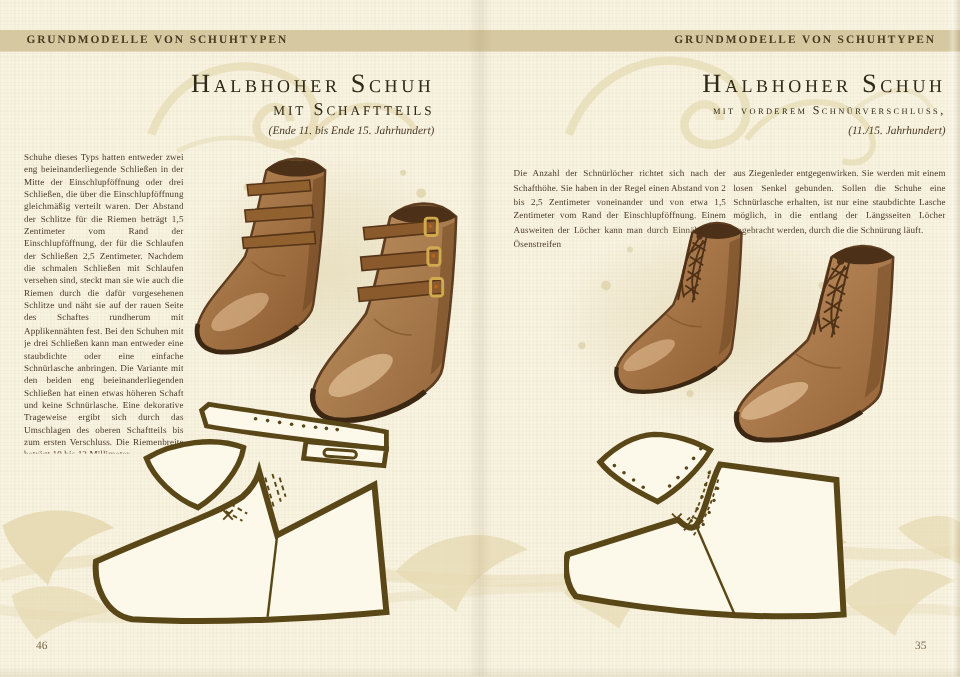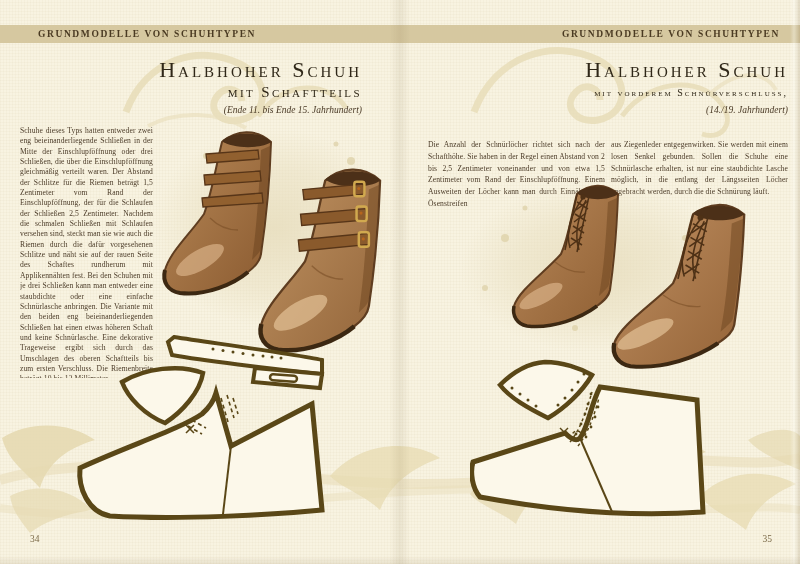--- a/index.html
+++ b/index.html
@@ -13,21 +13,21 @@
   }
   .gutter{position:absolute;left:390px;top:0;width:20px;height:564px;
     background:linear-gradient(90deg, rgba(120,100,60,0) 0%, rgba(120,100,60,0.10) 50%, rgba(120,100,60,0) 100%);}
   .edge-right{position:absolute;right:0;top:0;width:10px;height:564px;
     background:linear-gradient(90deg, rgba(120,100,60,0) 0%, rgba(255,255,250,0.35) 40%, rgba(120,100,60,0.18) 100%);}
   .edge-bottom{position:absolute;left:0;bottom:0;width:800px;height:8px;
     background:linear-gradient(180deg, rgba(120,100,60,0) 0%, rgba(120,100,60,0.12) 100%);}
 
   .running-band{position:absolute;left:0;top:25px;width:800px;height:18px;background:#d6c8a0;}
   .running-head{position:absolute;top:25px;height:34px;line-height:18px;
-    font-size:9.5px;font-weight:bold;letter-spacing:1.6px;color:#4a3a22;margin-left:16px;}
+    font-size:9.5px;font-weight:bold;letter-spacing:1.6px;color:#4a3a22;}
   .rh-left{left:22px;}
   .rh-right{right:20px;}
 
   .title-block{position:absolute;text-align:right;color:#2f2718;}
   .tb-left{left:28px;top:58px;width:334px;}
   .tb-right{left:412px;top:58px;width:376px;}
   .title-main{font-variant:small-caps;font-size:22px;letter-spacing:3px;line-height:24px;}
   .title-sub{font-variant:small-caps;font-size:15px;letter-spacing:2.4px;line-height:17px;margin-top:2px;}
   .tb-right .title-sub{font-size:10px;letter-spacing:2px;}
   .title-date{font-style:italic;font-size:9.5px;color:#4a3a26;margin-top:4px;}
@@ -184,26 +184,26 @@
         <path d="M163,68 L168,84"></path>
       <path d="M118,96 L132,104"></path>
         <path d="M122,90 L136,98"></path>
     </g>
     <g stroke="#5a4717" stroke-width="1.6">
       <path d="M116,95 L124,103"></path>
         <path d="M124,95 L116,103"></path>
     </g>
   </svg>
 
-  <div class="pagenum pn-left">34</div>
+  <div class="pagenum pn-left">46</div>
 
   <div class="title-block tb-right">
     <div class="title-main">Halbhoher Schuh</div>
     <div class="title-sub">mit vorderem Schnürverschluss,</div>
-    <div class="title-date">(14./19. Jahrhundert)</div>
+    <div class="title-date">(11./15. Jahrhundert)</div>
   </div>
 
   <div class="body-text rp-col rp-col1">Die Anzahl der Schnürlöcher richtet sich nach der Schafthöhe. Sie haben in der Regel einen Abstand von 2 bis 2,5 Zentimeter voneinander und von etwa 1,5 Zentimeter vom Rand der Einschlupföffnung. Einem Ausweiten der Löcher kann man durch Einnähen von Ösenstreifen</div>
   <div class="body-text rp-col rp-col2">aus Ziegenleder entgegenwirken. Sie werden mit einem losen Senkel gebunden. Sollen die Schuhe eine Schnürlasche erhalten, ist nur eine staubdichte Lasche möglich, in die entlang der Längsseiten Löcher angebracht werden, durch die die Schnürung läuft.</div>
 
   <svg class="art" style="left:455px;top:178px;" width="345" height="205" viewBox="0 0 345 205">
     <defs>
       <radialGradient id="wash2" cx="50%" cy="50%" r="50%">
         <stop offset="0%" stop-color="#e7ddbd" stop-opacity="0.85"></stop>
         <stop offset="60%" stop-color="#e7ddbd" stop-opacity="0.45"></stop>

